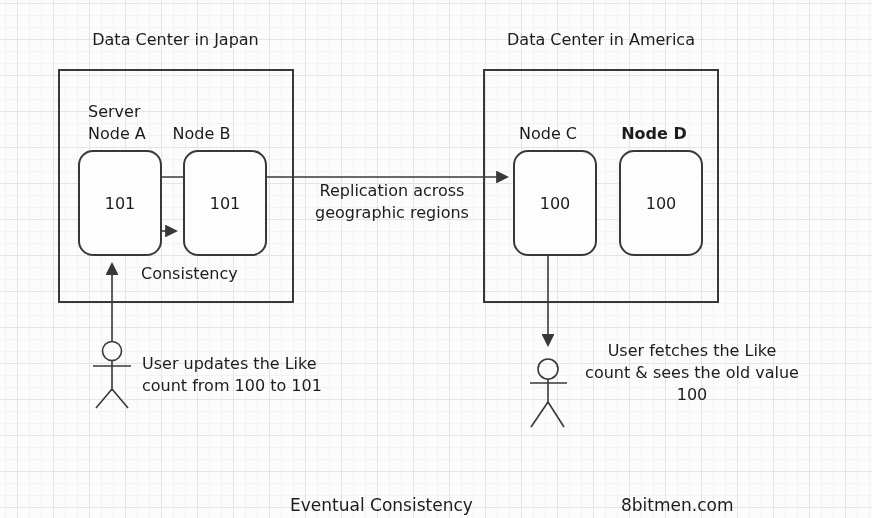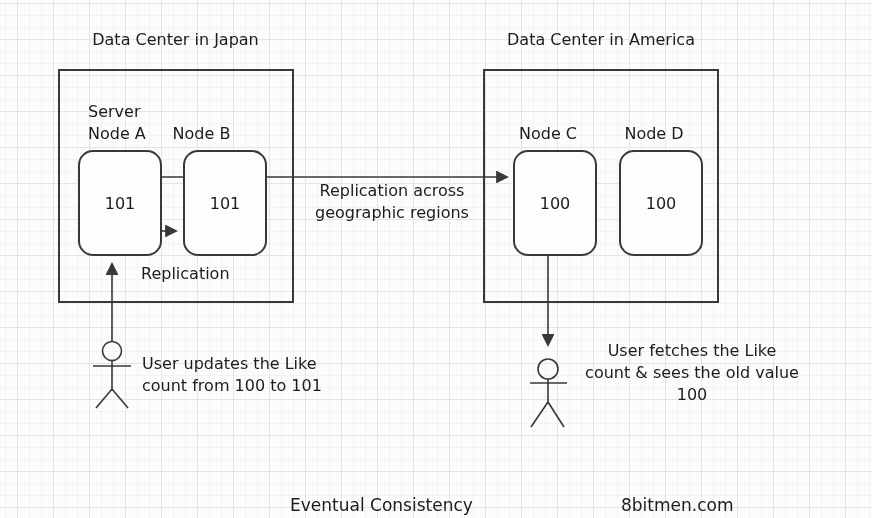--- a/index.html
+++ b/index.html
@@ -71,38 +71,38 @@
   <div class="lbl ctr" style="left:58px;top:29px;width:235px;">Data Center in Japan</div>
   <div class="lbl ctr" style="left:483px;top:29px;width:236px;">Data Center in America</div>
 
   <div class="dc-box" style="left:58px;top:69px;width:236px;height:234px;"></div>
   <div class="dc-box" style="left:483px;top:69px;width:236px;height:234px;"></div>
 
   <div class="lbl" style="left:88px;top:101px;">Server
 Node A</div>
   <div class="lbl ctr" style="left:167px;top:123px;width:69px;">Node B</div>
   <div class="lbl ctr" style="left:513px;top:123px;width:70px;">Node C</div>
-  <div class="lbl ctr" style="left:619px;top:123px;width:70px;">Node D</div>
+  <div class="lbl ctr" style="left:619px;top:123px;width:70px;font-weight:bold;">Node D</div>
 
   <div class="node" style="left:78px;">
       <span>101</span>
     </div>
   <div class="node" style="left:183px;">
       <span>101</span>
     </div>
   <div class="node" style="left:513px;">
       <span>100</span>
     </div>
   <div class="node" style="left:619px;">
       <span>100</span>
     </div>
 
   <div class="lbl ctr" style="left:308px;top:180px;width:168px;">Replication across
 geographic regions</div>
-  <div class="lbl" style="left:141px;top:263px;">Replication</div>
+  <div class="lbl" style="left:141px;top:263px;">Consistency</div>
 
   <div class="lbl" style="left:142px;top:353px;">User updates the Like
 count from 100 to 101</div>
   <div class="lbl ctr" style="left:578px;top:340px;width:228px;">User fetches the Like
 count &amp; sees the old value
 100</div>
 
   <div class="lbl footer" style="left:290px;top:482px;">Eventual Consistency</div>
   <div class="lbl footer" style="left:621px;top:482px;">8bitmen.com</div>
 

